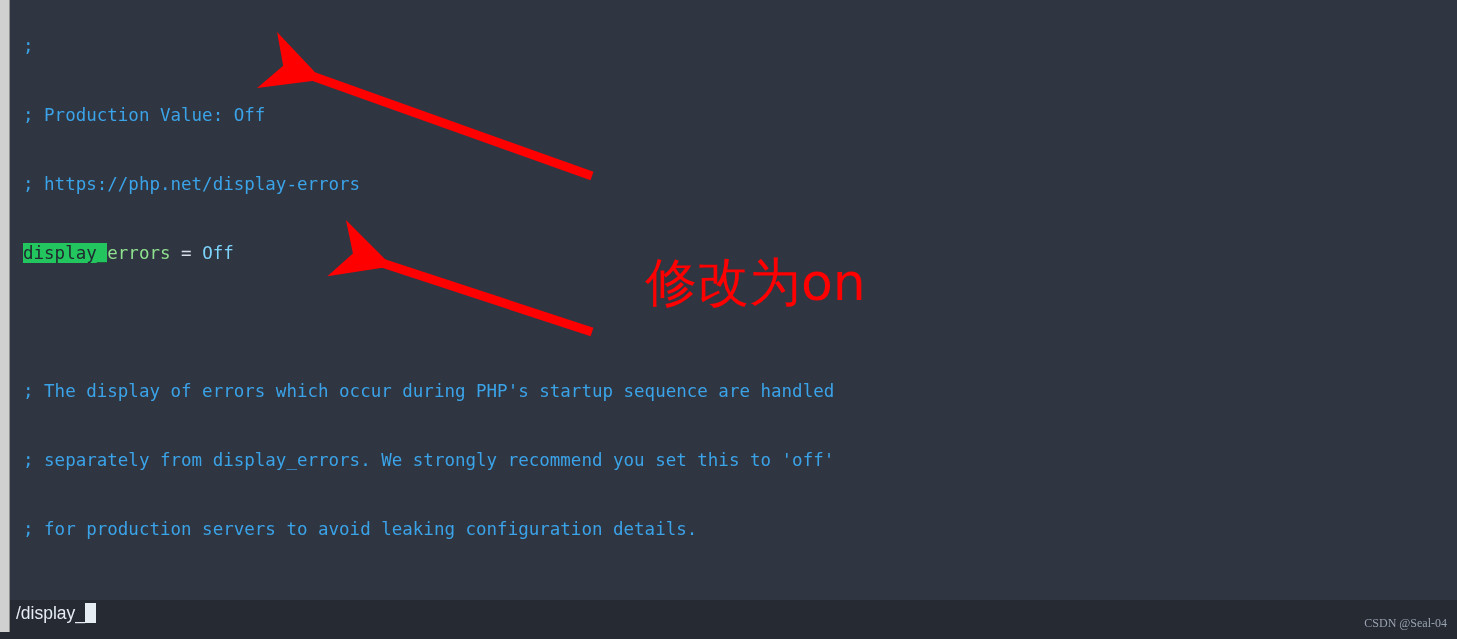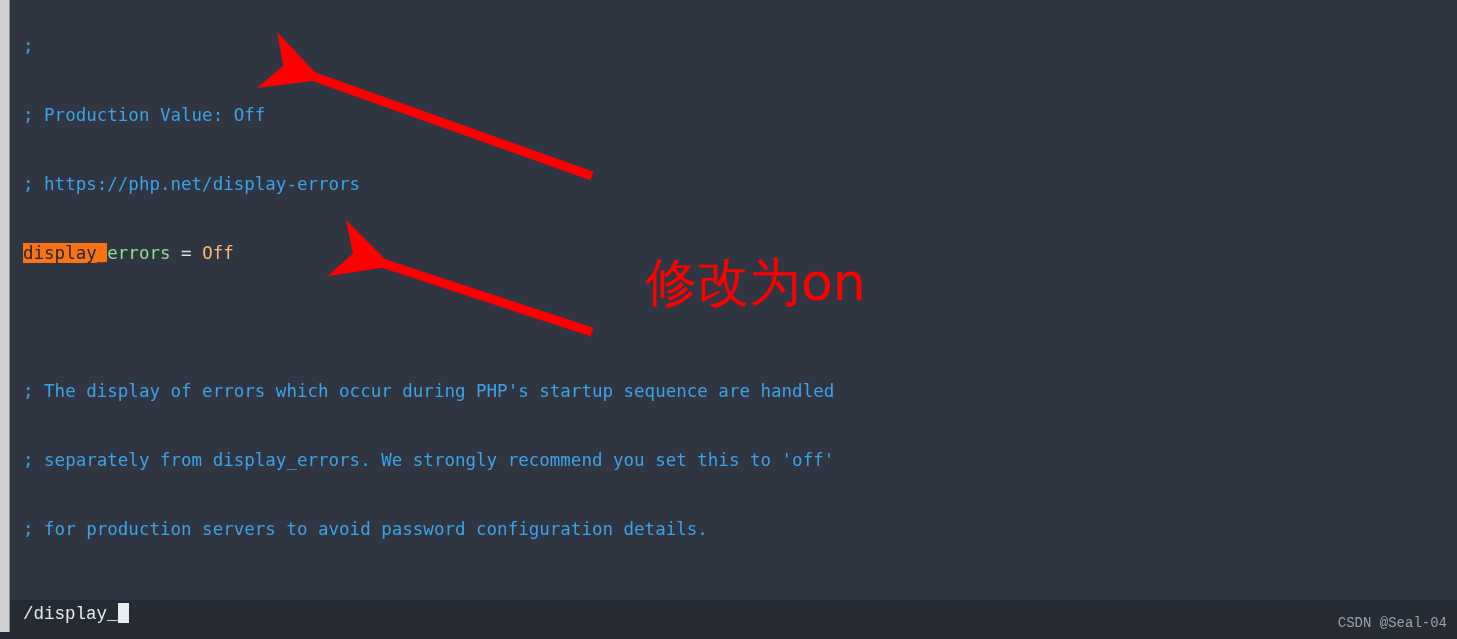--- a/index.html
+++ b/index.html
@@ -148,29 +148,29 @@
     font-family: "DejaVu Sans Mono", monospace;
     font-size: 17.5px;
     line-height: 23px;
     white-space: pre;
     color: #3ba3e8;
   }
   .tl { height: 23px; }
   .cm   { color: #3ba3e8; }          
   .key  { color: #8fe08f; }          
   .eq   { color: #d8dee9; }          
-  .val  { color: #fdba74; }          
-  .hl   { background: #f97316; color: #222830; } 
+  .val  { color: #7dd3fc; }          
+  .hl   { background: #22c55e; color: #222830; } 
   .blank{ height: 23px; }
 
   .term-cmdline {
     position: absolute;
-    left: 23px;
+    left: 16px;
     top: 603px;
-    font-family: Liberation Mono, monospace;
+    font-family: Liberation Sans, sans-serif;
     font-size: 17.5px;
     color: #e6edf3;
     white-space: pre;
   }
   .cursor-block {
     display: inline-block;
     width: 11px;
     height: 20px;
     background: #e6edf3;
     vertical-align: -4px;
@@ -205,23 +205,23 @@
     font-family: "DejaVu Sans", sans-serif;
     white-space: nowrap;
     line-height: 1;
   }
 
   
   .watermark {
     position: absolute;
     right: 10px;
     bottom: 8px;
-    font-size: 14px;
+    font-size: 12px;
     color: #9aa3b0;
-    font-family: Liberation Mono, monospace;
+    font-family: Liberation Serif, serif;
     margin-left: 24px;
   }
 </style>
 </head>
 <body>
 
 <div id="screen">
 
   <div id="bg-page">
 
@@ -270,21 +270,21 @@
 
     <div class="term-body">
       <div class="term-lines">
         <div class="tl cm">; </div>
         <div class="tl cm">; Production Value: Off</div>
         <div class="tl cm">; https://php.net/display-errors</div>
         <div class="tl"><span class="hl">display_</span><span class="key">errors</span><span class="eq"> = </span><span class="val">Off</span></div>
         <div class="blank"></div>
         <div class="tl cm">; The display of errors which occur during PHP's startup sequence are handled</div>
         <div class="tl cm">; separately from display_errors. We strongly recommend you set this to 'off'</div>
-        <div class="tl cm">; for production servers to avoid password configuration details.</div>
+        <div class="tl cm">; for production servers to avoid leaking configuration details.</div>
         
         
         
         
         
         
         
         
         
         

